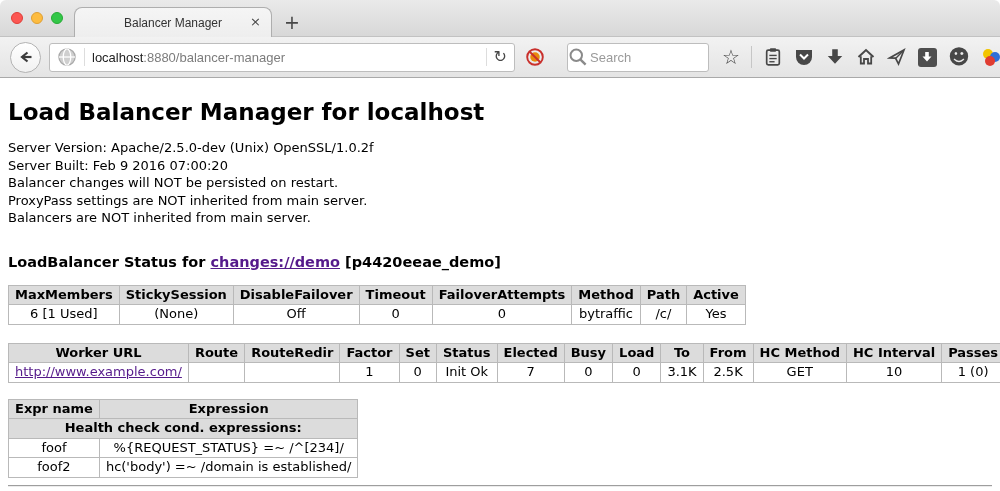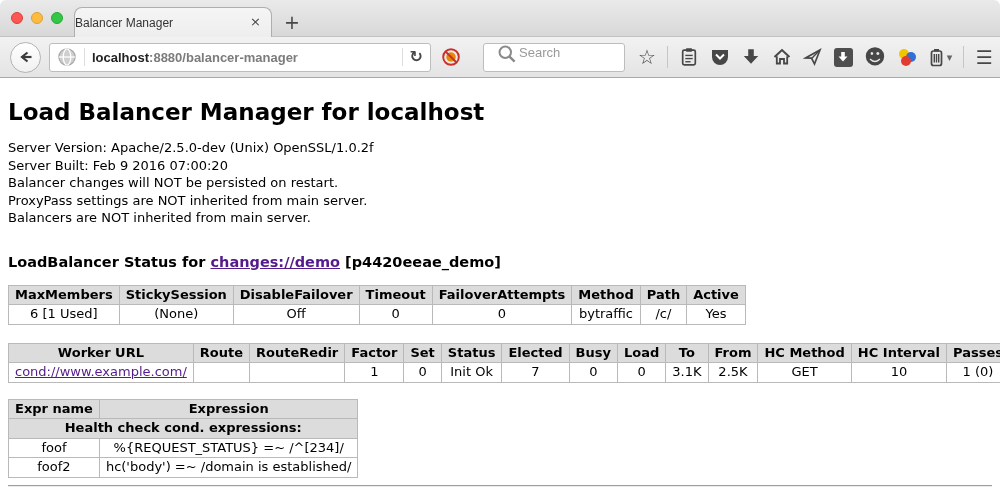--- a/index.html
+++ b/index.html
@@ -17,52 +17,52 @@
   .tl { width:12px; height:12px; border-radius:50%; }
   .tl.red { background:var(--traffic_red,#fc5753); border:1px solid #df3e38; }
   .tl.yellow { background:var(--traffic_yellow,#fdbc40); border:1px solid #de9f34; }
   .tl.green { background:var(--traffic_green,#33c748); border:1px solid #27aa35; }
 
   .tab {
     position:absolute; left:74px; bottom:-1px; width:198px; height:30px;
     background:linear-gradient(#f5f5f5,#eeeeee);
     border:1px solid #aeaeae; border-bottom:none;
     border-radius:8px 8px 0 0;
-    display:flex; align-items:center; justify-content:flex-start;
+    display:flex; align-items:center; justify-content:center;
   }
   .tab-title { font-size:12px; color:#333; }
   .tab-close { position:absolute; right:10px; top:7px; font-size:13px; color:#8a8a8a; line-height:14px; cursor:default; }
   .newtab-btn { position:absolute; left:284px; bottom:4px; font-size:19px; color:#6e6e6e; }
 
   .navbar {
     height:41px; display:flex; align-items:center;
     background:linear-gradient(#f2f2f2,#e4e4e4);
     border-bottom:1px solid #a9a9a9;
     padding:0 10px;
   }
   .back-btn {
     width:31px; height:31px; border-radius:50%;
     background:linear-gradient(#ffffff,#f1f1f1);
     border:1px solid #b3b3b3;
     display:flex; align-items:center; justify-content:center;
     flex:0 0 auto;
   }
   .urlbar {
-    margin-left:8px; width:382px; height:29px;
+    margin-left:8px; width:466px; height:29px;
     background:#fff; border:1px solid #bdbdbd; border-radius:3px;
-    display:flex; align-items:center; padding:0 7px; flex:0 0 auto;font-weight:bold;
+    display:flex; align-items:center; padding:0 7px; flex:0 0 auto;
   }
   .vsep { width:1px; height:18px; background:#ddd; margin:0 7px; flex:0 0 auto; }
   .url-text { flex:1; font-size:13px; white-space:nowrap; overflow:hidden; }
   .url-host { color:#222; }
   .url-rest { color:#7c7c7c; }
   .searchbar {
     margin-left:22px; width:142px; height:29px;
     background:#fff; border:1px solid #bdbdbd; border-radius:3px;
-    display:flex; align-items:flex-start; padding:0 13px; flex:0 0 auto;
+    display:flex; align-items:center; padding:0 0; flex:0 0 auto;
   }
   .searchbar input {
     border:none; outline:none; width:100%; font-size:13px;
     font-family:"Liberation Sans",sans-serif; color:#333; background:transparent;
   }
   .searchbar input::placeholder { color:#9a9a9a; }
 
   .icon-strip { display:flex; align-items:center; margin-left:13px; gap:11px; flex:1; }
   .tsep { width:1px; height:22px; background:#c6c6c6; }
   .uicon { font-family:"DejaVu Sans",sans-serif; color:#474747; line-height:1; cursor:default; }
@@ -257,21 +257,21 @@
       <th>Busy</th>
       <th>Load</th>
       <th>To</th>
       <th>From</th>
       <th>HC Method</th>
       <th>HC Interval</th>
       <th>Passes</th>
 
     </tr>
     <tr>
-      <td class="cl"><a class="plink" href="#">cond://www.example.com/</a></td>
+      <td class="cl"><a class="plink" href="#">http://www.example.com/</a></td>
       <td></td>
       <td></td>
       <td>1</td>
       <td>0</td>
       <td>Init Ok</td>
       <td>7</td>
       <td>0</td>
       <td>0</td>
       <td>3.1K</td>
       <td>2.5K</td>

